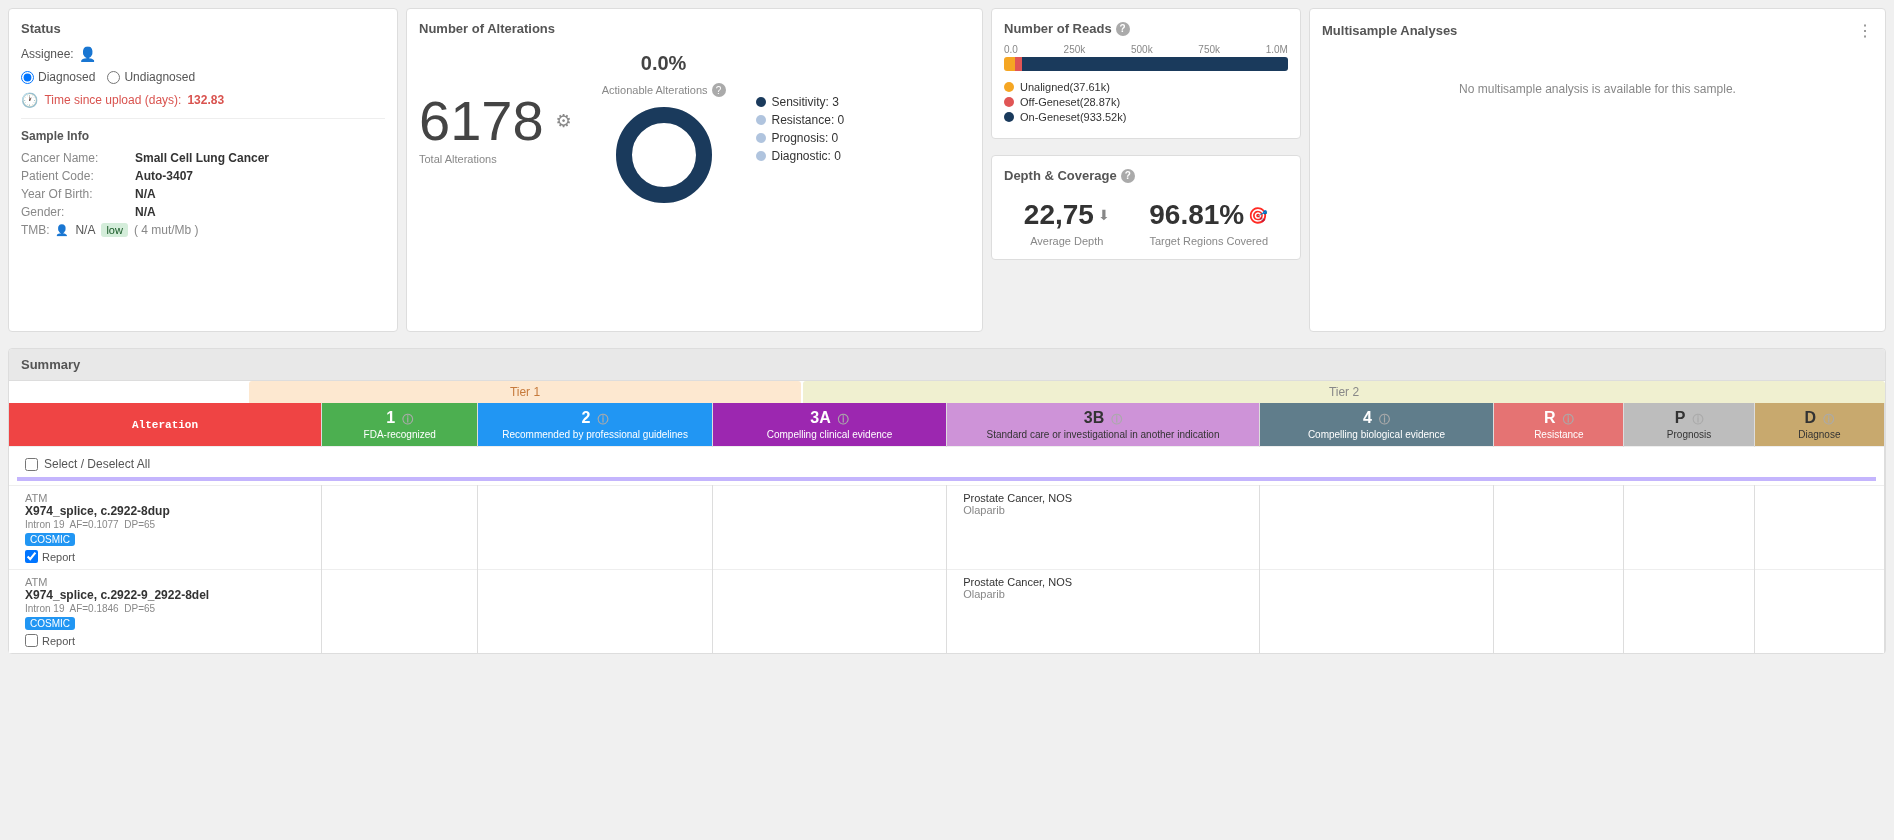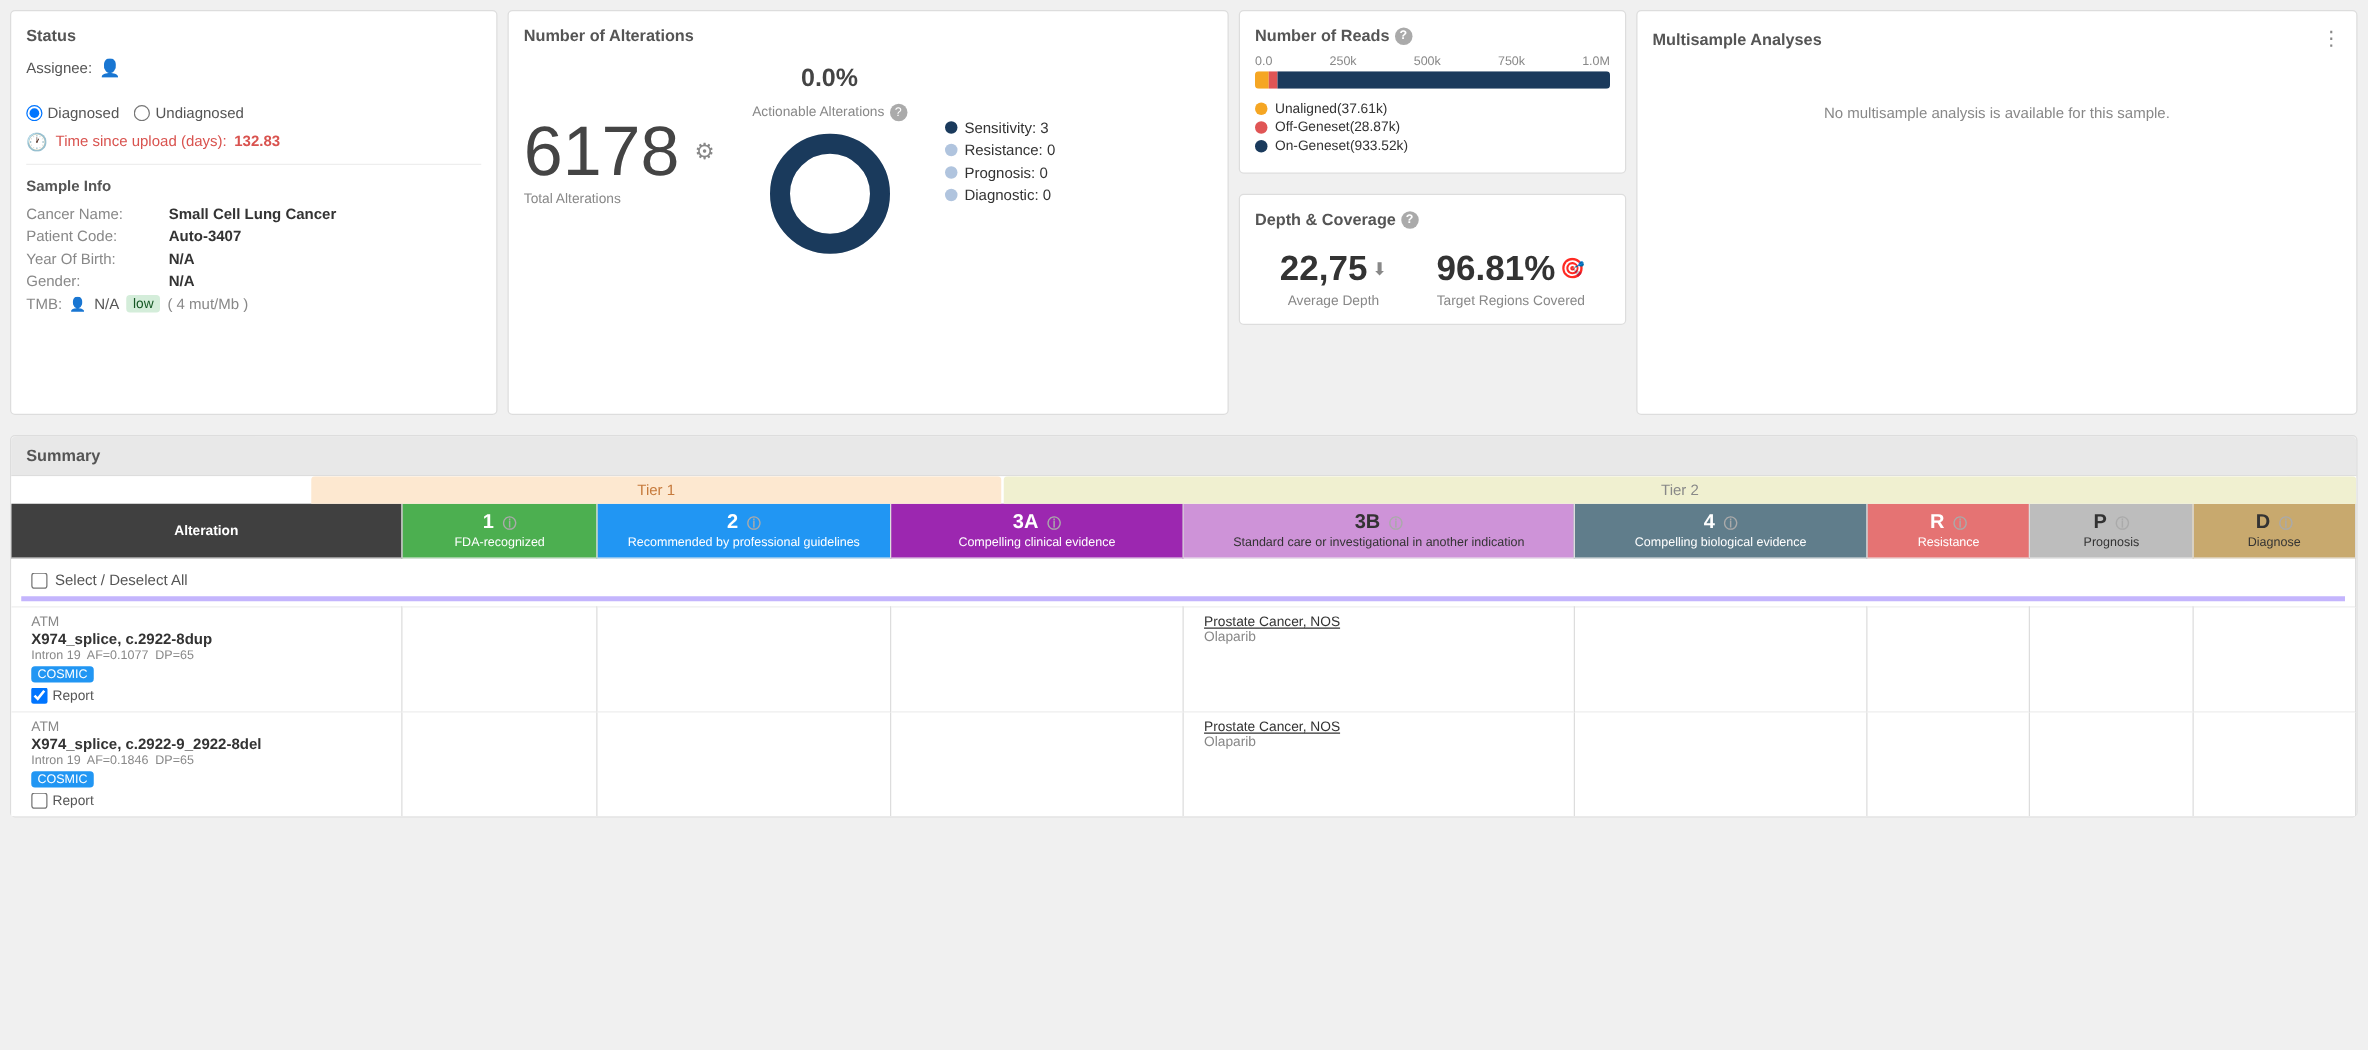--- a/index.html
+++ b/index.html
@@ -6,21 +6,21 @@
     body { font-family: Arial, sans-serif; font-size: 12px; background: #f0f0f0; color: #333; }
 
     .top-row { display: flex; gap: 8px; padding: 8px; height: 340px; justify-content: center; }
     .bottom-section { padding: 8px; }
 
     .card { background: #fff; border: 1px solid #ddd; border-radius: 4px; padding: 12px; }
 
     
     .status-card { width: 390px; flex-shrink: 0; }
     .status-card h3 { font-size: 13px; font-weight: bold; margin-bottom: 10px; color: #555; }
-    .assignee-row { display: flex; align-items: center; gap: 6px; margin-bottom: 21px; }
+    .assignee-row { display: flex; align-items: center; gap: 6px; margin-bottom: 8px; }
     .person-icon { color: #5b9bd5; font-size: 14px; }
     .radio-group { display: flex; gap: 12px; margin-bottom: 8px; }
     .radio-item { display: flex; align-items: center; gap: 4px; font-size: 12px; color: #555; }
     .time-row { display: flex; align-items: center; gap: 6px; color: #d9534f; font-size: 12px; }
     .sample-info-card { margin-top: 10px; padding-top: 10px; border-top: 1px solid #eee; }
     .sample-info-card h4 { font-size: 12px; font-weight: bold; color: #555; margin-bottom: 8px; }
     .info-row { display: flex; gap: 4px; margin-bottom: 4px; font-size: 12px; }
     .info-label { color: #888; min-width: 110px; }
     .info-value { color: #333; font-weight: bold; }
     .tmb-row { display: flex; align-items: center; gap: 6px; margin-top: 4px; font-size: 12px; }
@@ -73,40 +73,40 @@
     .right-column { display: flex; flex-direction: column; gap: 8px; width: 310px; flex-shrink: 0; }
 
     
     .summary-section { background: #f5f5f5; border: 1px solid #ddd; border-radius: 4px; }
     .summary-header { padding: 8px 12px; font-size: 13px; font-weight: bold; color: #555; background: #e8e8e8; border-bottom: 1px solid #ddd; border-radius: 4px 4px 0 0; }
 
     
     .summary-table { width: 100%; border-collapse: collapse; }
     .summary-table th { font-size: 11px; padding: 6px 8px; text-align: center; vertical-align: middle; border-right: 1px solid #ddd; }
     .summary-table td { font-size: 11px; padding: 6px 16px; border-top: 1px solid #eee; border-right: 1px solid #ddd; vertical-align: top; }
-    .th-alteration { background: #404040; color: #fff; text-align: left; width: 240px; }
+    .th-alteration { background: #ef4444; color: #fff; text-align: left; width: 240px; font-family: Liberation Mono, monospace; }
     .th-1 { background: #4caf50; color: #fff; width: 120px; }
     .th-2 { background: #2196f3; color: #fff; width: 180px; }
     .th-3a { background: #9c27b0; color: #fff; width: 180px; }
     .th-3b { background: #ce93d8; color: #333; width: 240px; }
     .th-4 { background: #607d8b; color: #fff; width: 180px; }
     .th-r { background: #e57373; color: #fff; width: 100px; }
     .th-p { background: #bdbdbd; color: #333; width: 100px; }
     .th-d { background: #c8a96e; color: #333; width: 100px; }
     .th-sub { font-size: 10px; font-weight: normal; display: block; margin-top: 2px; }
     .th-num { font-size: 16px; font-weight: bold; margin-right: 4px; }
 
     .alteration-cell { text-align: left; }
     .gene-name { font-size: 11px; color: #888; }
     .variant-name { font-size: 12px; font-weight: bold; color: #333; }
     .variant-detail { font-size: 10px; color: #888; margin-top: 1px; }
     .cosmic-badge { display: inline-block; background: #2196f3; color: #fff; border-radius: 3px; font-size: 10px; padding: 1px 5px; margin-top: 3px; cursor: pointer; }
     .report-check { display: flex; align-items: center; gap: 4px; margin-top: 4px; font-size: 11px; color: #555; }
     .select-row { padding: 6px 8px; display: flex; align-items: center; gap: 6px; font-size: 12px; color: #555; border-bottom: 4px solid #c4b5fd; }
-    .evidence-text { font-size: 11px; color: #333; text-decoration: underline; }
+    .evidence-text { font-size: 11px; color: #333; }
     .drug-text { font-size: 11px; color: #888; }
 
     .info-icon { color: #aaa; font-size: 11px; }
     .ellipsis-btn { background: none; border: none; cursor: pointer; font-size: 16px; color: #888; }
 
     .arrow-icon { font-size: 14px; color: #888; }
     .target-icon { font-size: 16px; color: #888; }
   </style>
 </head>
 <body>

